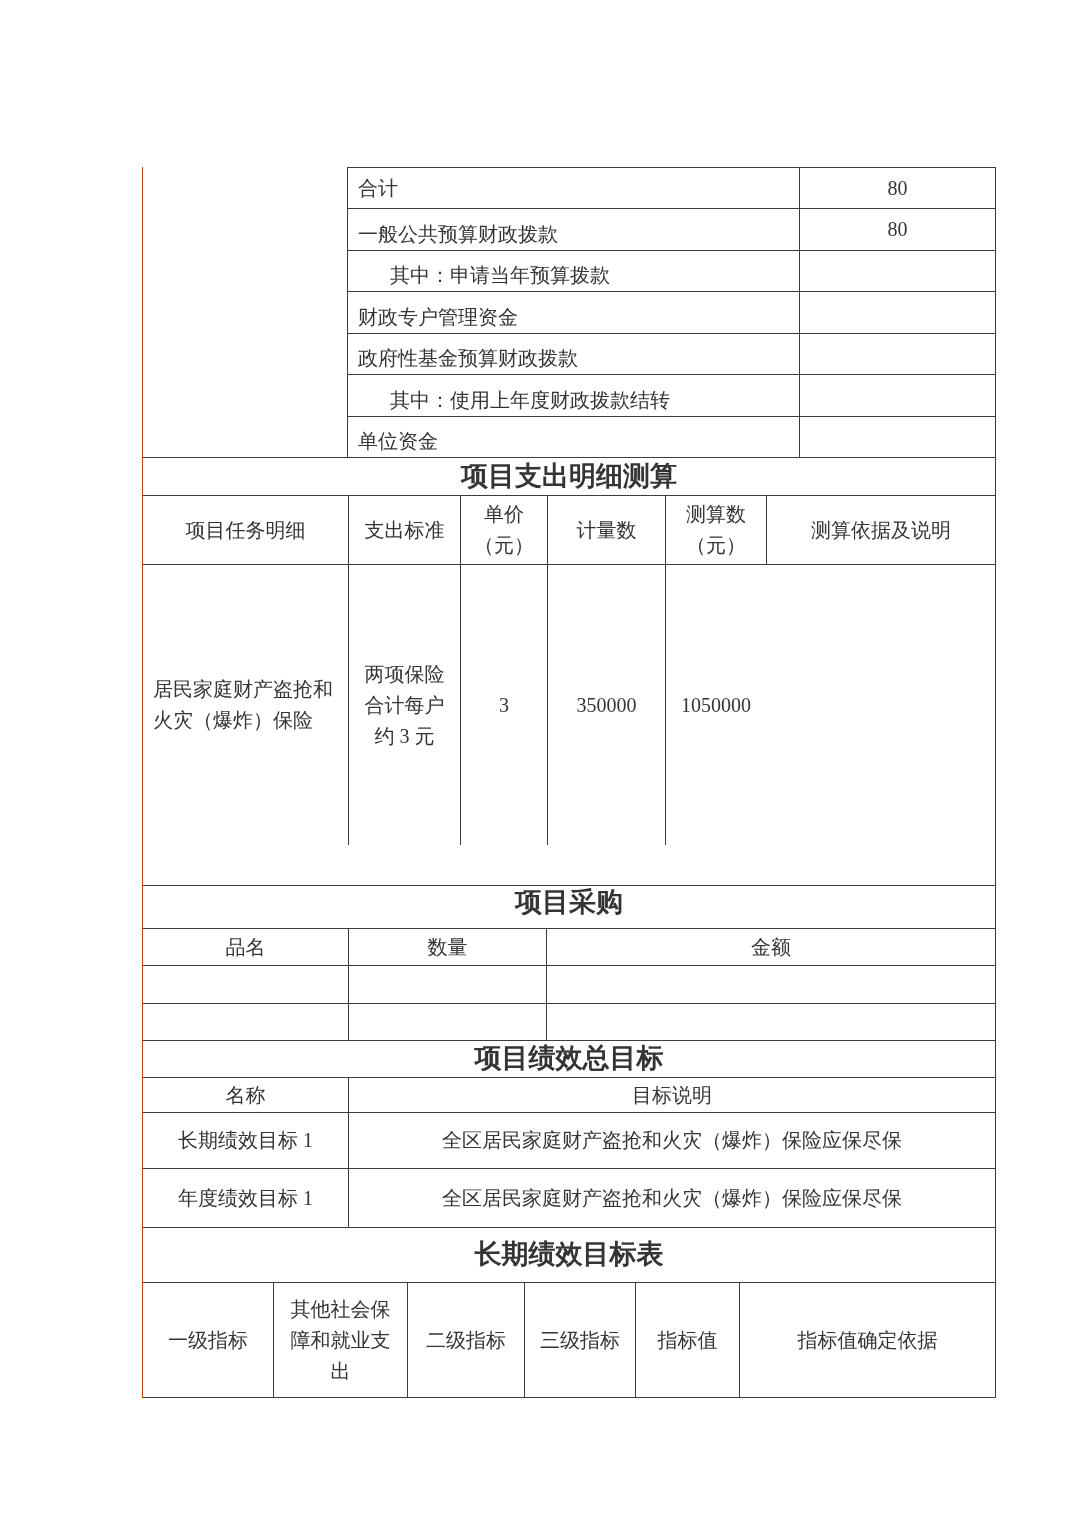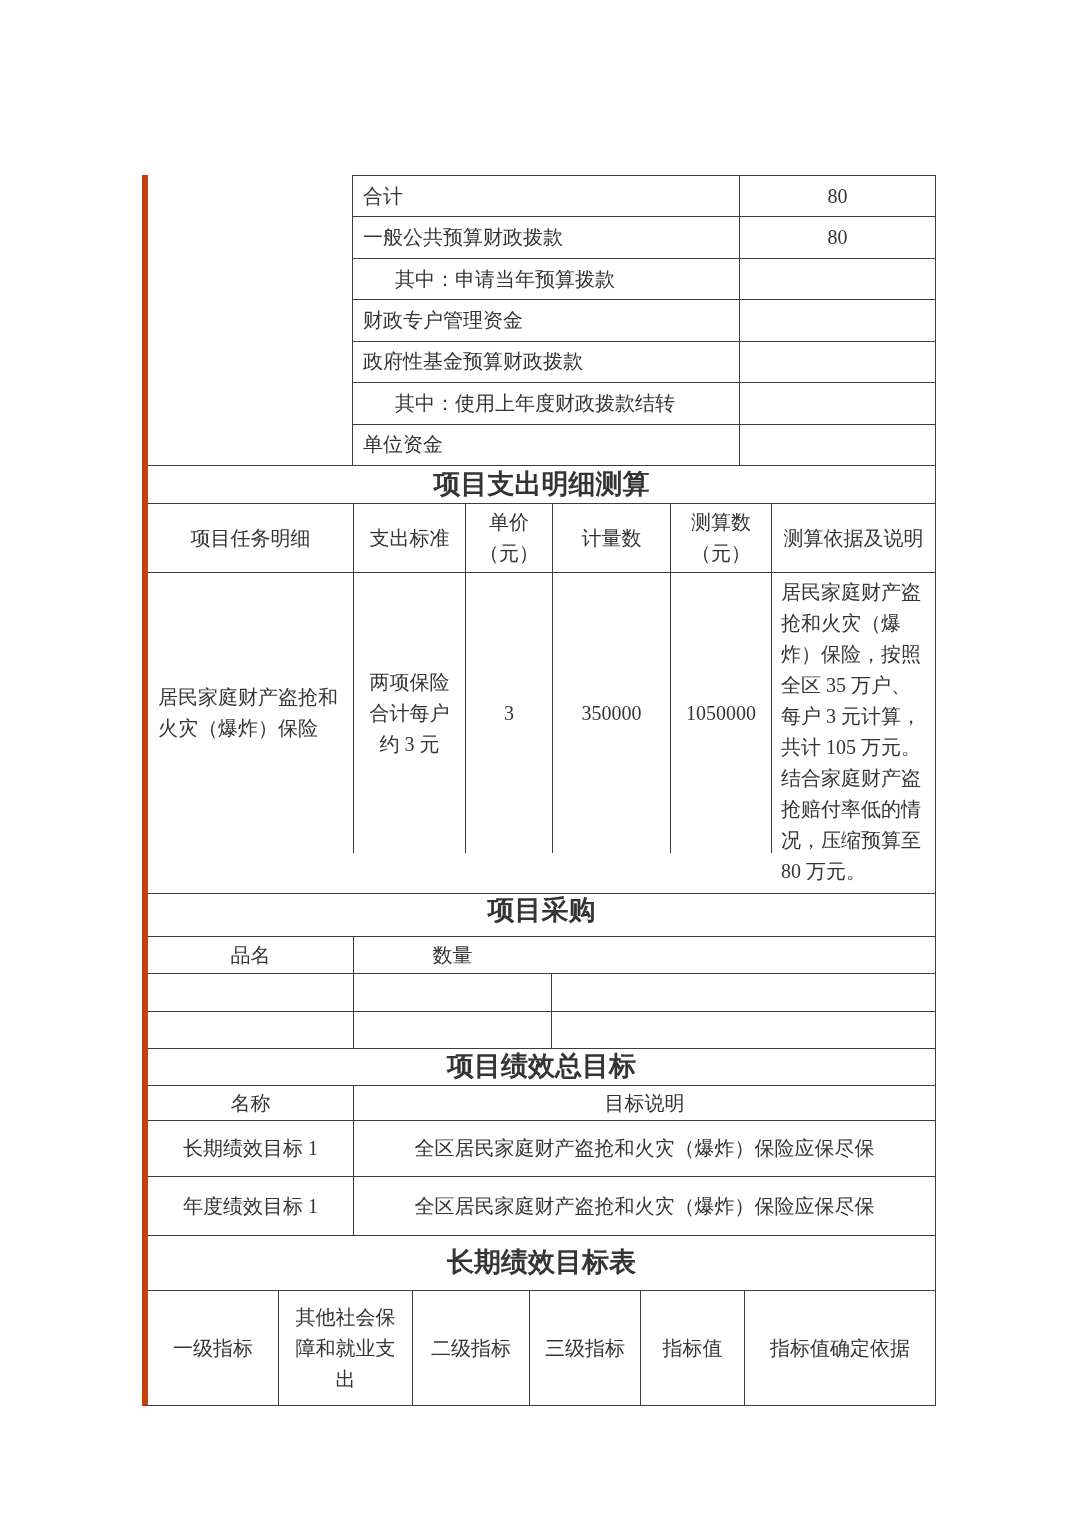--- a/index.html
+++ b/index.html
@@ -12,42 +12,42 @@
     background: #ffffff;
     margin: 0 auto;
     color: #343434;
     font-size: 20px;
     line-height: 1.55;
     overflow: hidden;
   }
   .doc-table {
     position: absolute;
     left: 142px;
-    top: 175px;
-    width: 794px;
-    border-left: 6px solid #c2410c;
+    top: 167px;
+    width: 854px;
+    border-left: 1px solid #c2410c;
     border-right: 1px solid #3c3c3c;
     border-bottom: 1px solid #3c3c3c;
   }
   .sect { display: flex; width: 100%; border-top: 1px solid #3c3c3c; }
   
   .funding { height: 290px; border-top: none; }
   .funding-left {
     width: 205px;
     border-right: 1px solid #3c3c3c;
     flex: none;
   }
   .funding-rows {
     flex: 1;
     display: flex;
     flex-direction: column;
     border-top: 1px solid #3c3c3c;
   }
   .funding-row { flex: 1; display: flex; align-items: center; }
-  .funding-row + .funding-row { border-top: 1px solid #3c3c3c; }
+  .funding-row + .funding-row { border-top: 1px solid #3c3c3c; align-items: flex-end; }
   .funding-label { flex: 1; padding-left: 10px; }
   .funding-label.indent { padding-left: 42px; }
   .funding-value {
     width: 196px;
     flex: none;
     align-self: stretch;
     border-left: 1px solid #3c3c3c;
     display: flex;
     align-items: center;
     justify-content: center;
@@ -164,27 +164,27 @@
       <div class="cell col-calc pre">测算数
 （元）</div>
       <div class="cell col-basis">测算依据及说明</div>
     </div>
     <div class="sect detail-row">
       <div class="cell col-task task-cell">居民家庭财产盗抢和火灾（爆炸）保险</div>
       <div class="cell col-standard">两项保险合计每户约 3 元</div>
       <div class="cell col-price">3</div>
       <div class="cell col-qty">350000</div>
       <div class="cell col-calc">1050000</div>
-      <div class="cell col-basis basis-cell">居民家庭财产盗抢和火灾（爆炸）保险，按照全区 35 万户、每户 3 元计算，共计 105 万元。结合家庭财产盗抢赔付率低的情况，压缩预算至 80 万元。</div>
     </div>
 
     <div class="band band-procurement">项目采购</div>
     <div class="sect proc-header">
       <div class="cell col-item">品名</div>
       <div class="cell col-count">数量</div>
+      <div class="cell col-amount">金额</div>
     </div>
     <div class="sect proc-row1">
       <div class="cell col-item"></div>
       <div class="cell col-count"></div>
       <div class="cell col-amount"></div>
     </div>
     <div class="sect proc-row2">
       <div class="cell col-item"></div>
       <div class="cell col-count"></div>
       <div class="cell col-amount"></div>

